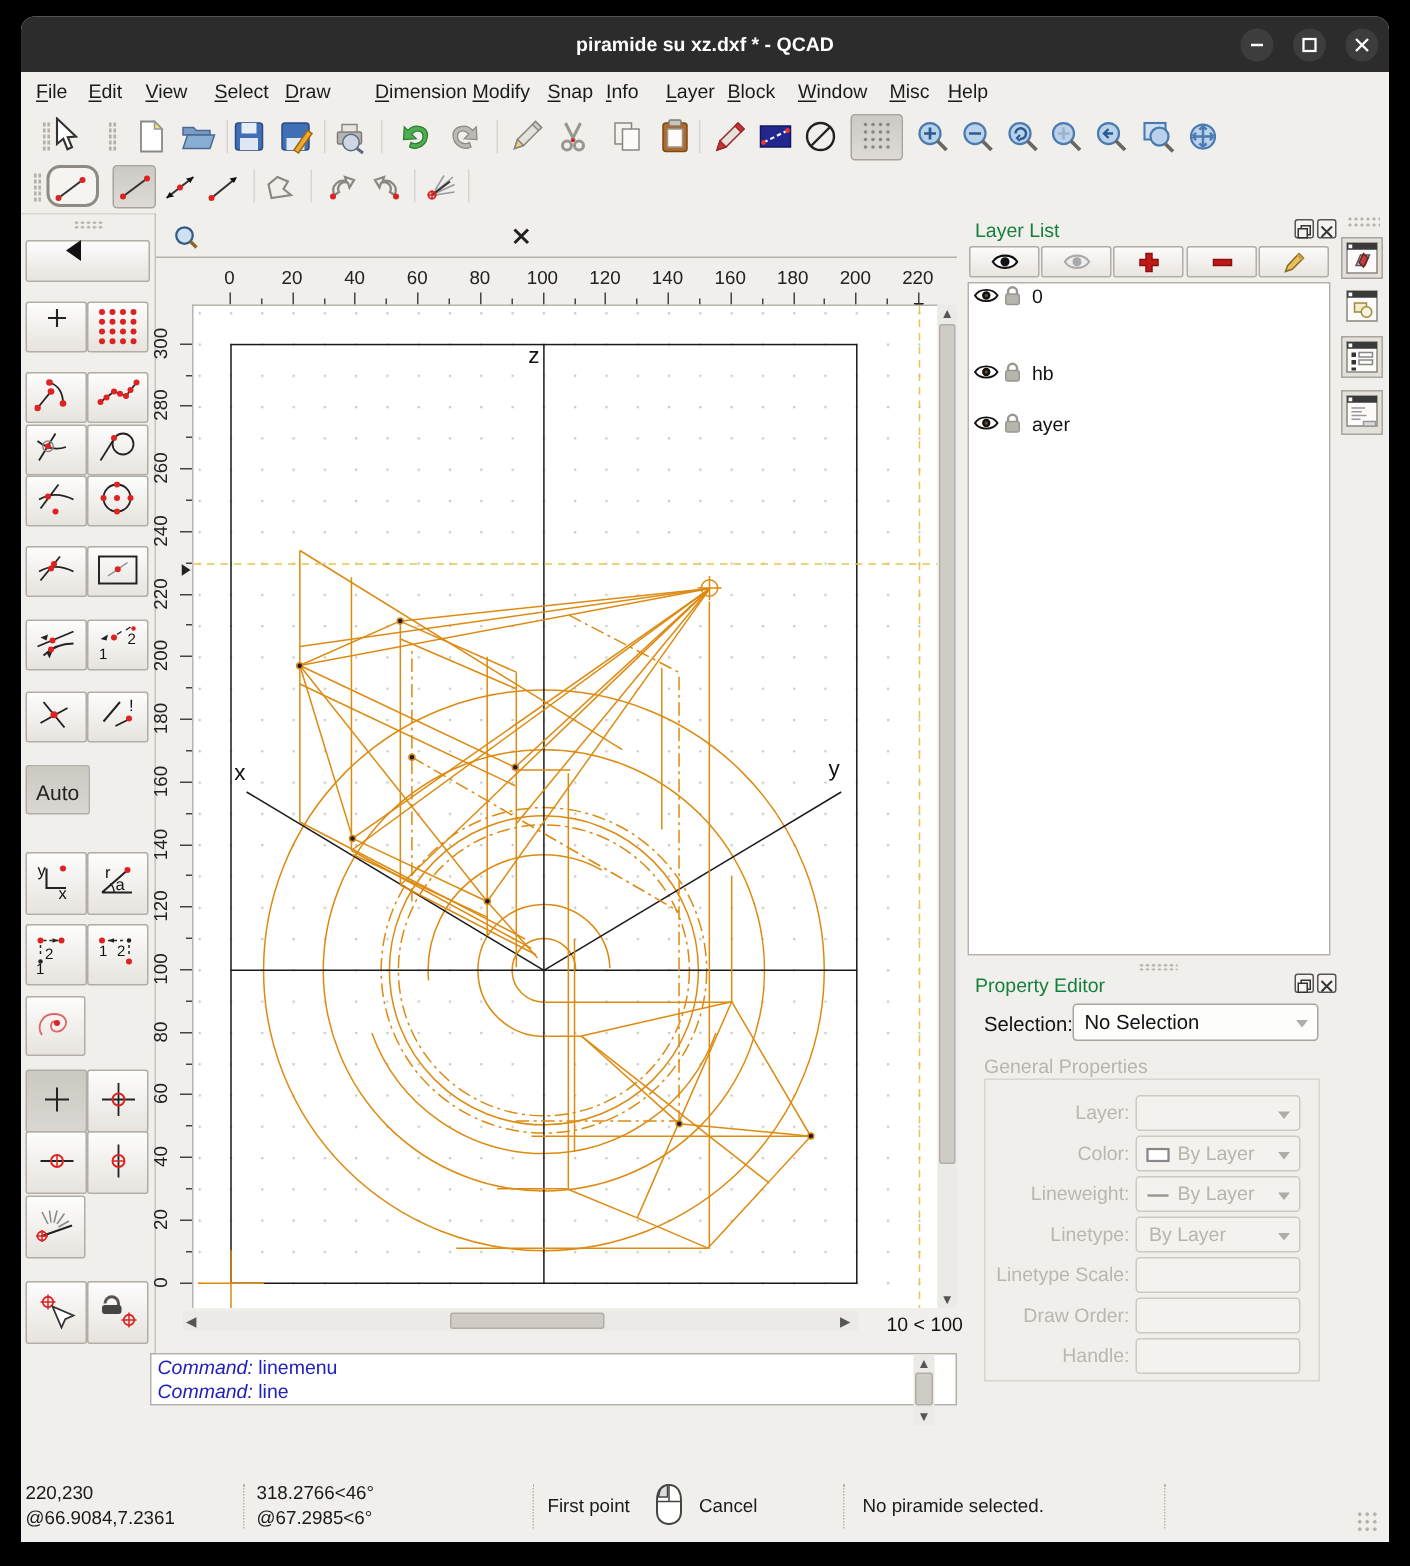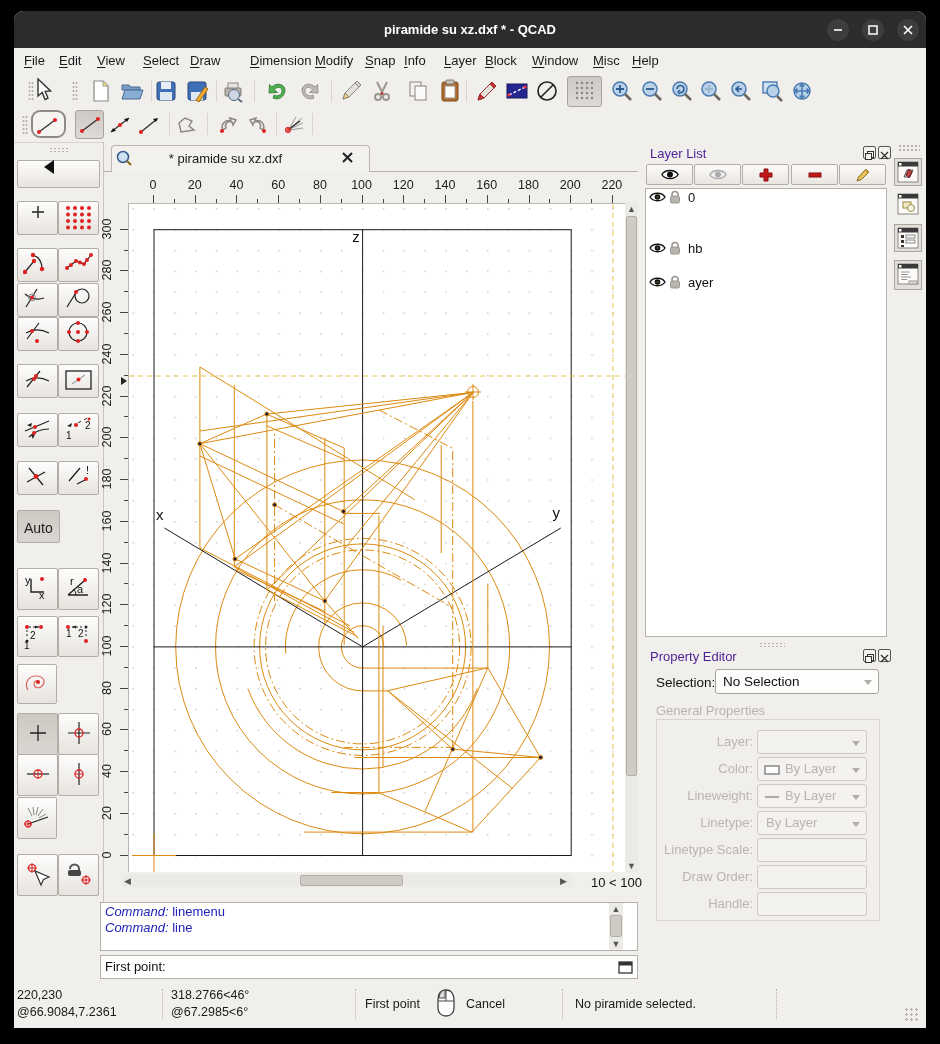--- a/index.html
+++ b/index.html
@@ -35,25 +35,25 @@
 #cwrap{position:absolute;left:24px;top:61px;width:497px;height:669px;overflow:hidden;border-left:1px solid #b8b4ae;border-top:1px solid #b8b4ae}
 .dw line,.dw circle,.dw rect,.dw path{stroke:#dd8a10;stroke-width:1}
 .dw .k{stroke:#1a1a1a;stroke-width:1}
 .dw .od{stroke-dasharray:9 3 2 3}
 .dw .y{stroke:#e8c44c;stroke-dasharray:5 4}
 .dw text.lab{fill:#111;font-size:15px;font-family:"Liberation Sans",sans-serif;stroke:none}
 .sb{position:absolute;background:#eceae6}
 .sbthumb{position:absolute;background:#cfcbc5;border:1px solid #b3aea7;border-radius:2px}
 .arr{position:absolute;font-size:9px;color:#555;line-height:12px;text-align:center}
 #cmdarea{position:absolute;left:86px;top:884px;width:540px;height:90px}
-#history{position:absolute;left:0;top:7px;width:538px;height:49px;background:#fff;border:1px solid #b5b1aa;font-size:13px;color:#2020bb;padding:1px 4px;line-height:16px}
+#history{position:absolute;left:0;top:7px;width:538px;height:35px;background:#fff;border:1px solid #b5b1aa;font-size:13px;color:#2020bb;padding:1px 4px;line-height:16px}
 #history i{font-style:italic}
 #prompt{position:absolute;left:0;top:60px;width:538px;height:24px;background:#fff;border:1px solid #b5b1aa;font-size:13px;color:#111;line-height:22px;padding-left:4px}
 #rdock{position:absolute;left:630px;top:131px;width:282px;height:853px}
-.ptitle{font-size:13px;color:#4c1d95;position:absolute;left:6px}
+.ptitle{font-size:13px;color:#15803d;position:absolute;left:6px}
 .pwbtn{position:absolute;width:13px;height:13px;border:1px solid #555;border-radius:2px;background:#f5f3f0}
 .ltb{position:absolute;background:linear-gradient(#fcfbfa,#e9e5e0);border:1px solid #b2ada6;border-radius:2px}
 #llist{position:absolute;left:1px;top:46px;width:242px;height:449px;background:#fff;border:1px solid #b5b1aa}
 .lrow{position:absolute;left:0;width:100%;height:17px;font-size:13px;color:#111}
 .lrow .nm{position:absolute;left:42px;top:1px}
 .lrow.sel{background:#3584e4}
 .gray{color:#b8b4ae}
 .pfield{position:absolute;background:#f4f2ee;border:1px solid #cdc9c3;border-radius:3px;height:24px;font-size:13px;color:#b8b4ae;line-height:22px}
 .plabel{position:absolute;font-size:13px;color:#bab6b0;text-align:right;width:100px}
 .darr{position:absolute;right:6px;top:10px;width:0;height:0;border-left:4px solid transparent;border-right:4px solid transparent;border-top:5px solid #b0aca6}
@@ -533,21 +533,20 @@
           <path d="M17 19 h10 M22 14 v10" stroke="#d22"></path>
         </svg>
       </div>
     </div>
   <div id="mdi">
     <div id="tabbar">
       <svg width="18" height="18" viewBox="0 0 18 18" style="position:absolute;left:11px;top:7px;z-index:5">
           <circle cx="8" cy="8" r="5.5" fill="#cfe0f0" stroke="#335a88" stroke-width="1.5"></circle>
           <line x1="12" y1="12" x2="16" y2="16" stroke="#8a6a20" stroke-width="2.2"></line>
         </svg>
-      <div id="tab">* piramide su xz.dxf</div>
       <svg width="13" height="13" viewBox="0 0 13 13" style="position:absolute;left:237px;top:9px;z-index:5">
           <path d="M2 2 L11 11 M11 2 L2 11" stroke="#222" stroke-width="2"></path>
         </svg>
     </div>
     <div id="hruler">
         <div class="tick maj" style="left:25.0px"></div>
         <div class="rnum" style="left:10.0px">0</div>
         <div class="tick" style="left:45.9px"></div>
         <div class="tick maj" style="left:66.7px"></div>
         <div class="rnum" style="left:51.7px">20</div>
@@ -752,26 +751,20 @@
   <div id="cmdarea">
     <div id="history">
       <div><i>Command:</i> linemenu</div>
       <div><i>Command:</i> line</div>
       <div class="sb" style="left:508px;top:0;width:14px;height:47px">
         <div class="arr" style="left:0;top:0;width:14px">▲</div>
         <div class="arr" style="left:0;top:35px;width:14px">▼</div>
         <div class="sbthumb" style="left:1px;top:12px;width:12px;height:22px"></div>
       </div>
     </div>
-    <div id="prompt">First point:
-      <svg width="15" height="13" style="position:absolute;right:4px;top:5px">
-          <rect x="1" y="1" width="13" height="11" fill="#fff" stroke="#333" stroke-width="1.3"></rect>
-          <rect x="1" y="1" width="13" height="3.5" fill="#333"></rect>
-        </svg>
-    </div>
   </div>
   <div id="rdock">
       <div style="position:absolute;left:0;top:0;width:259px;height:509px">
         <div class="ptitle" style="top:4px;left:6px">Layer List</div>
         <div class="pwbtn" style="left:219px;top:4px"><svg width="11" height="11" viewBox="0 0 11 11">
             <rect x="3.5" y="1.5" width="6" height="6" fill="none" stroke="#333"></rect>
             <rect x="1.5" y="3.5" width="6" height="6" fill="#f5f3f0" stroke="#333"></rect>
           </svg></div>
         <div class="pwbtn" style="left:234px;top:4px"><svg width="11" height="11" viewBox="0 0 11 11">
             <path d="M2 2 L9 9 M9 2 L2 9" stroke="#333" stroke-width="1.3"></path>

